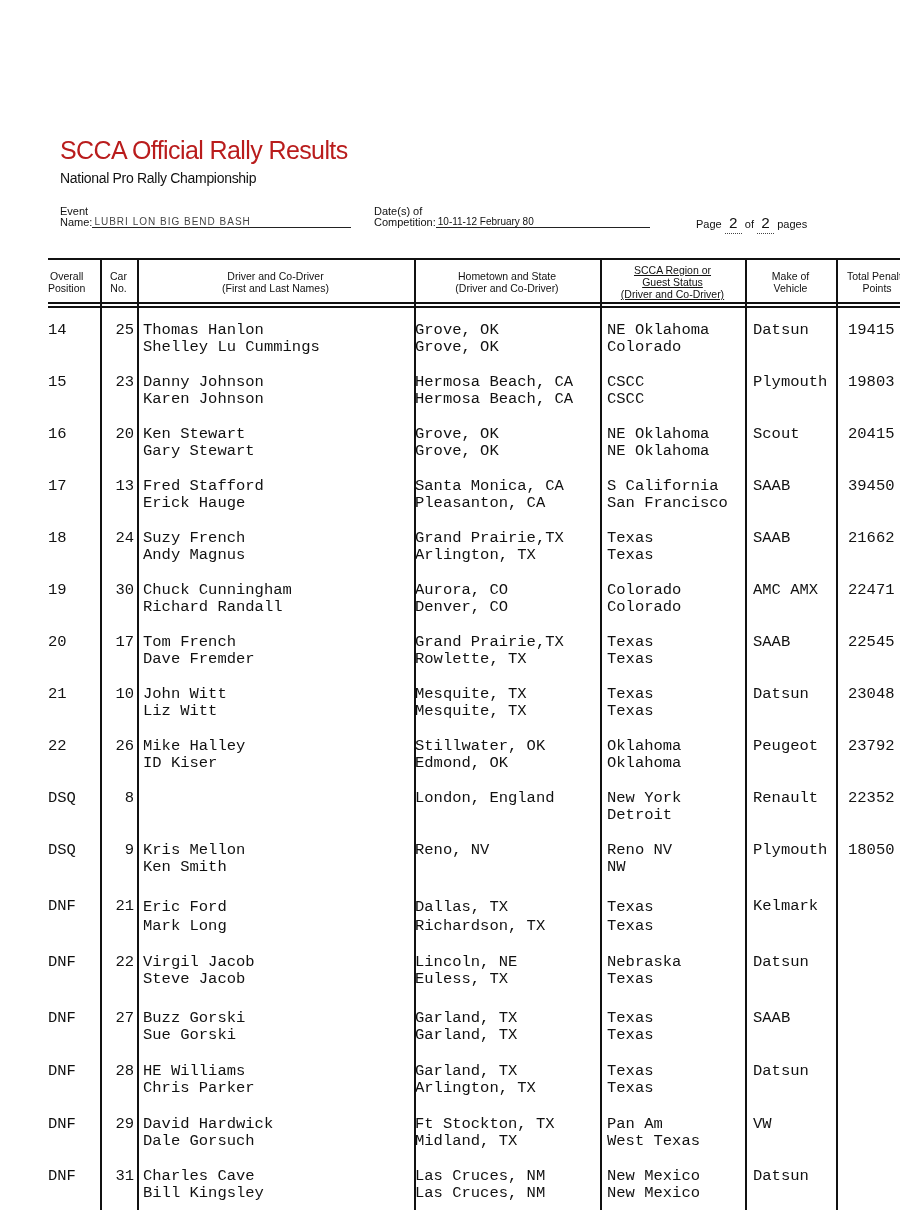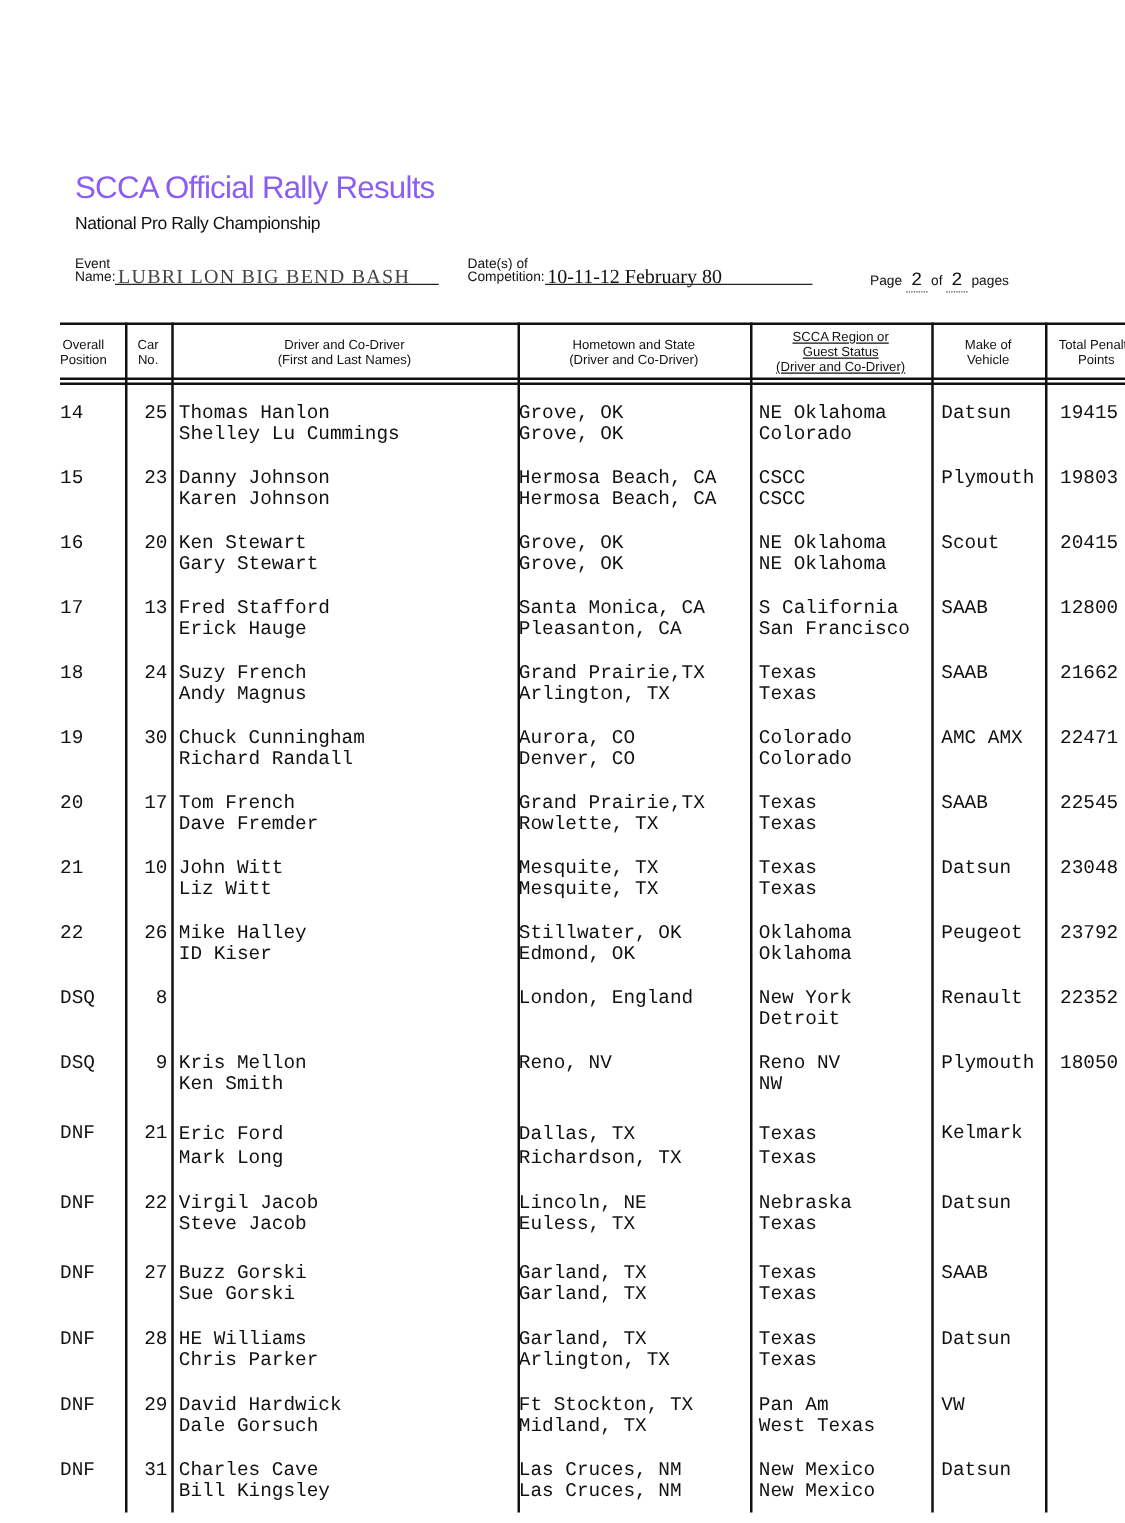--- a/index.html
+++ b/index.html
@@ -1,24 +1,24 @@
 <!DOCTYPE html>
 <html><head>
 <meta charset="utf-8">
 <style>
   html, body { margin: 0; padding: 0; background: #ffffff; }
   body { width: 900px; height: 1218px; position: relative; overflow: hidden; color: #111; }
   .sans { font-family: "Liberation Sans", sans-serif; }
 
-  .title { position: absolute; left: 60px; top: 136px; font-size: 25px; letter-spacing: -0.6px; color: #8b5cf6; }
+  .title { position: absolute; left: 60px; top: 136px; font-size: 25px; letter-spacing: -0.6px; color: #b91c1c; }
   .subtitle { position: absolute; left: 60px; top: 170px; font-size: 14px; letter-spacing: -0.3px; color: #111; }
 
   .meta { position: absolute; top: 206px; font-size: 11px; line-height: 11px; }
   .meta-label { display: inline-block; vertical-align: bottom; font-family: "Liberation Sans", sans-serif; font-size: 11px; line-height: 11px; }
-  .meta-value { display: inline-block; vertical-align: bottom; font-family: Liberation Serif, serif; font-size: 16px; border-bottom: 1px solid #222; padding: 0 2px; }
+  .meta-value { display: inline-block; vertical-align: bottom; font-family: Liberation Sans, sans-serif; font-size: 10px; border-bottom: 1px solid #222; padding: 0 2px; }
   .event { left: 60px; }
   .event .meta-value { width: 255px; color: #444; letter-spacing: 1px; }
   .date { left: 374px; }
   .date .meta-value { width: 210px; }
   .page { position: absolute; left: 696px; top: 216px; font-family: "Liberation Sans", sans-serif; font-size: 11px; }
   .page .pg { font-family: "Liberation Mono", monospace; font-size: 15px; border-bottom: 1px dotted #444; padding: 0 4px; }
 
   .table { position: absolute; left: 20px; top: 258px; width: 870px; height: 952px; margin-left: 28px; }
   .hline { position: absolute; left: 0; width: 870px; background: #111; }
   .vline { position: absolute; top: 0; width: 1.5px; background: #111; }
@@ -121,21 +121,21 @@
     <div class="cell points">20415</div>
   </div>
 
   <div class="row" style="top:220px;">
     <div class="cell pos">17</div>
     <div class="cell car">13</div>
     <div class="cell names"><span>Fred Stafford</span><br><span>Erick Hauge</span></div>
     <div class="cell home"><span>Santa Monica, CA</span><br><span>Pleasanton, CA</span></div>
     <div class="cell region"><span>S California</span><br><span>San Francisco</span></div>
     <div class="cell make">SAAB</div>
-    <div class="cell points">12800</div>
+    <div class="cell points">39450</div>
   </div>
 
   <div class="row" style="top:272px;">
     <div class="cell pos">18</div>
     <div class="cell car">24</div>
     <div class="cell names"><span>Suzy French</span><br><span>Andy Magnus</span></div>
     <div class="cell home"><span>Grand Prairie,TX</span><br><span>Arlington, TX</span></div>
     <div class="cell region"><span>Texas</span><br><span>Texas</span></div>
     <div class="cell make">SAAB</div>
     <div class="cell points">21662</div>

